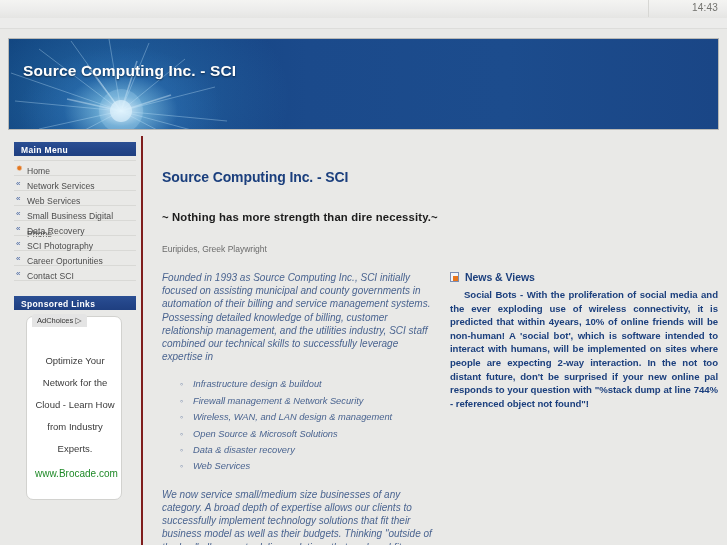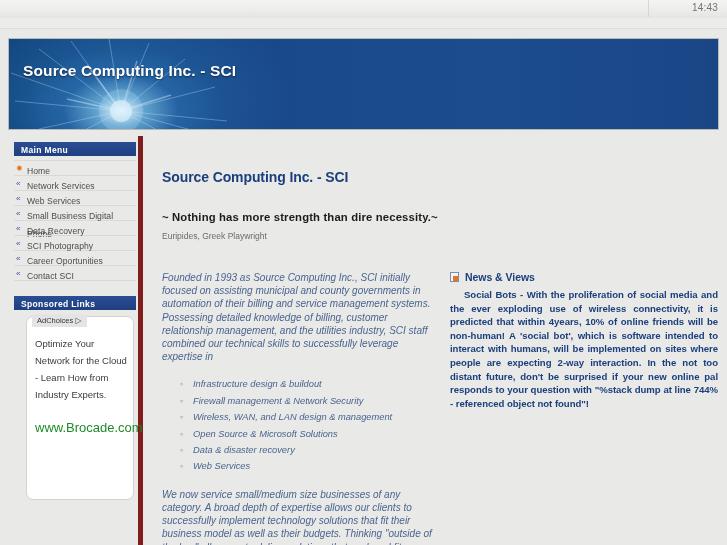--- a/index.html
+++ b/index.html
@@ -101,21 +101,21 @@
     height: 409px;
   }
 
   
   #sidebar {
     position: absolute;
     left: 0; top: 0;
     width: 135px;
     height: 409px;
     background: #e9e9e7;
-    border-right: 5px solid #7f1d1d;
+    border-right: 2px solid #7f1d1d;
     box-sizing: border-box;
     text-decoration: underline;
   }
   .block-head {
     margin: 0 0 0 6px;
     width: 122px;
     height: 14px;
     background: linear-gradient(to bottom, #2b4f93 0%, #24468a 50%, #1f3f80 100%);
     color: #ffffff;
     font-size: 8.5px;
@@ -159,21 +159,21 @@
   }
   #menu-tail {
     margin: 0 0 0 6px;
     width: 122px;
     height: 20px;
   }
 
   #sponsor-block { position: absolute; left: 0; top: 160px; width: 135px; }
   #ad-box {
     margin: 6px 0 0 18px;
-    width: 108px;
+    width: 96px;
     height: 184px;
     background: #ffffff;
     border: 1px solid #d2d2cf;
     border-radius: 7px;
     box-sizing: border-box;
     position: relative;
   }
   #adchoices {
     position: absolute;
     left: 5px; top: -3px;
@@ -192,29 +192,30 @@
   #ad-head {
     font-size: 11px;
     font-weight: bold;
     color: #1414dd;
     text-decoration: underline;
     line-height: 14px;
     font-family: "Liberation Sans", sans-serif;
     display: block;
   }
   #ad-body {
-    margin-top: 2px;
+    margin-top: 17px;
     font-size: 9.5px;
     color: #3a3a3a;
-    line-height: 17px;
-    font-family: "Liberation Sans", sans-serif;
+    line-height: 22px;
+    font-family: "Liberation Sans", sans-serif;
+    text-align: center;
   }
   #ad-url {
-    margin-top: 17px;
-    font-size: 13px;
+    margin-top: 8px;
+    font-size: 10px;
     color: #1f8a28;
     font-family: "Liberation Sans", sans-serif;
   }
 
   
   #content {
     position: absolute;
     left: 144px; top: 0;
     width: 567px;
     height: 409px;
@@ -229,21 +230,21 @@
   }
   #quote {
     margin: 26px 0 0 10px;
     font-size: 11.3px;
     font-weight: bold;
     color: #1c1c1c;
     letter-spacing: .15px;
     font-family: "Liberation Sans", sans-serif;
   }
   #quote-author {
-    margin: 8px 0 0 10px;
+    margin: 21px 0 0 10px;
     font-size: 8.5px;
     color: #6b6b6b;
     font-family: "Liberation Sans", sans-serif;
   }
 
   #two-col {
     position: absolute;
     left: 0; top: 135px;
     width: 567px;
   }

